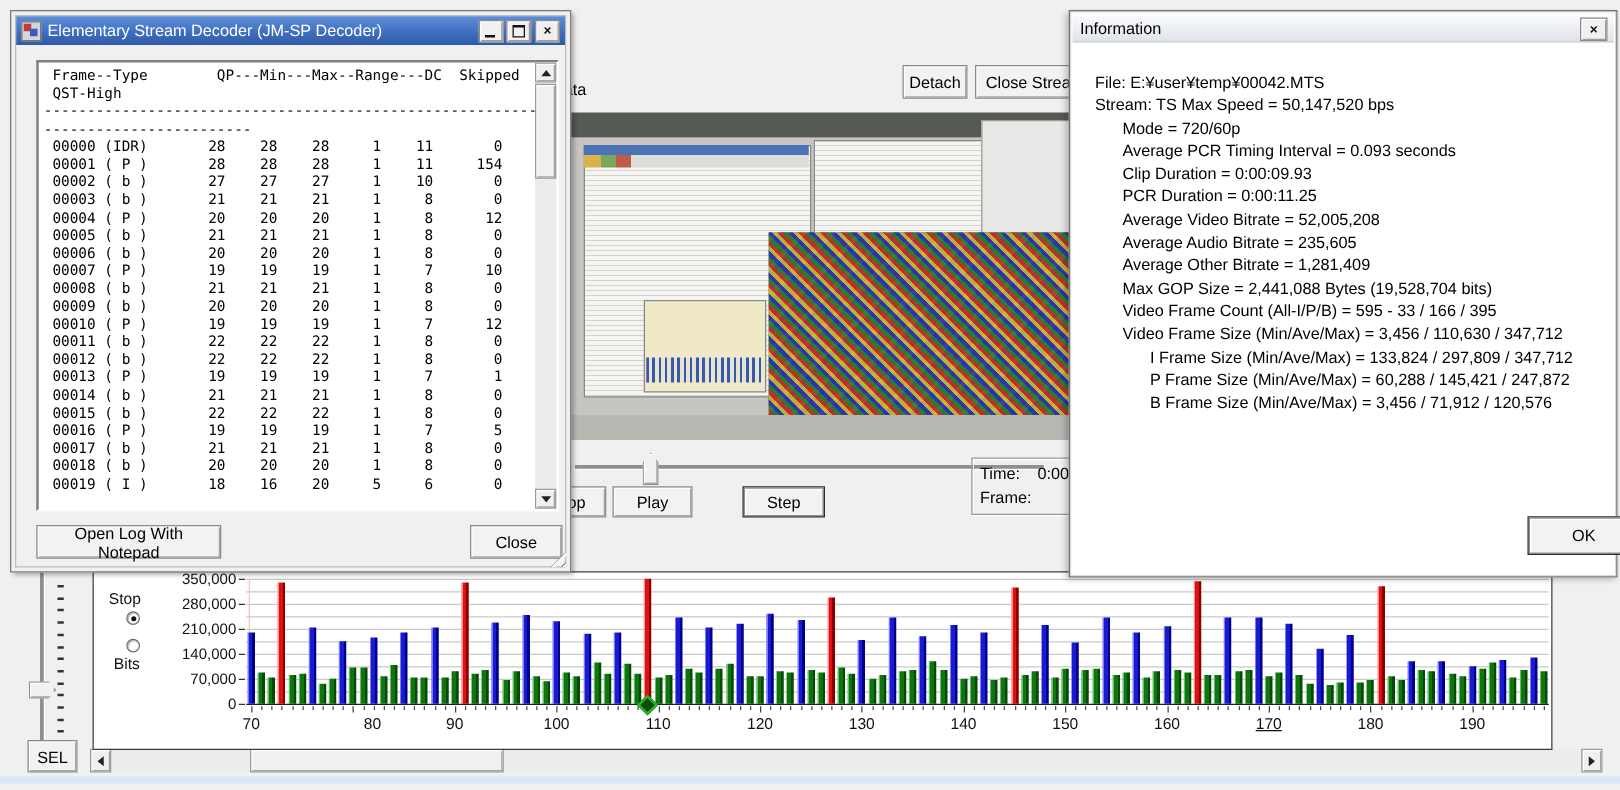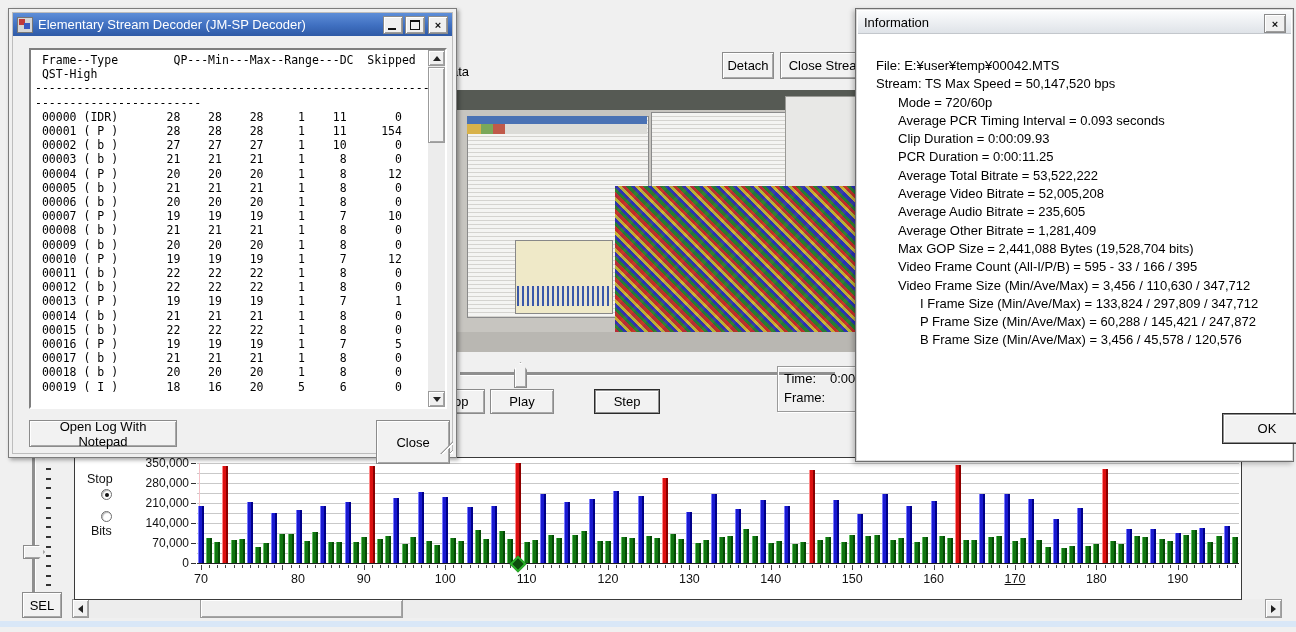--- a/index.html
+++ b/index.html
@@ -470,30 +470,29 @@
       <span>Information</span>
       <span class="cap-btn" style="position:absolute;right:5px;top:3px;width:20px;height:17px;">×</span>
     </div>
     <div id="info-lines">
         <div class="info-line ind0">File: E:¥user¥temp¥00042.MTS</div>
         <div class="info-line ind0">Stream: TS Max Speed = 50,147,520 bps</div>
         <div class="info-line ind1">Mode = 720/60p</div>
         <div class="info-line ind1">Average PCR Timing Interval = 0.093 seconds</div>
         <div class="info-line ind1">Clip Duration = 0:00:09.93</div>
         <div class="info-line ind1">PCR Duration = 0:00:11.25</div>
-        <div class="info-line ind1">Average Total Bitrate = 53,522,222</div>
         <div class="info-line ind1">Average Video Bitrate = 52,005,208</div>
         <div class="info-line ind1">Average Audio Bitrate = 235,605</div>
         <div class="info-line ind1">Average Other Bitrate = 1,281,409</div>
         <div class="info-line ind1">Max GOP Size = 2,441,088 Bytes (19,528,704 bits)</div>
         <div class="info-line ind1">Video Frame Count (All-I/P/B) = 595 - 33 / 166 / 395</div>
         <div class="info-line ind1">Video Frame Size (Min/Ave/Max) = 3,456 / 110,630 / 347,712</div>
         <div class="info-line ind2">I Frame Size (Min/Ave/Max) = 133,824 / 297,809 / 347,712</div>
         <div class="info-line ind2">P Frame Size (Min/Ave/Max) = 60,288 / 145,421 / 247,872</div>
-        <div class="info-line ind2">B Frame Size (Min/Ave/Max) = 3,456 / 45,578 / 120,576</div>
+        <div class="info-line ind2">B Frame Size (Min/Ave/Max) = 3,456 / 71,912 / 120,576</div>
       </div>
     <button class="btn focused" style="left:335px;top:404px;width:90px;height:31px;">OK</button>
   </div>
 
   <div id="es-win" class="abs">
     <div id="es-title" class="abs">
       <span class="appicon">
         <i style="left:1px;top:1px;background:#c23a3a;"></i>
           <i style="left:6px;top:5px;background:#3a5ac2;"></i>
       </span>
@@ -537,17 +536,17 @@
         <div class="sb-btn" style="left:0;top:0;">
             <span class="tri up"></span>
           </div>
         <div class="sb-thumb" style="left:0;top:17px;width:17px;height:76px;"></div>
         <div class="sb-btn" style="left:0;bottom:0;">
             <span class="tri down"></span>
           </div>
       </div>
     </div>
     <button class="btn" style="left:20px;top:411px;width:148px;height:27px;">Open Log With Notepad</button>
-    <button class="btn" style="left:367px;top:411px;width:74px;height:44px;text-align:right;">Close</button>
+    <button class="btn" style="left:367px;top:411px;width:74px;height:27px;text-align:right;">Close</button>
     <div class="abs grip"></div>
   </div>
 
 </div>
 
 </body></html>

